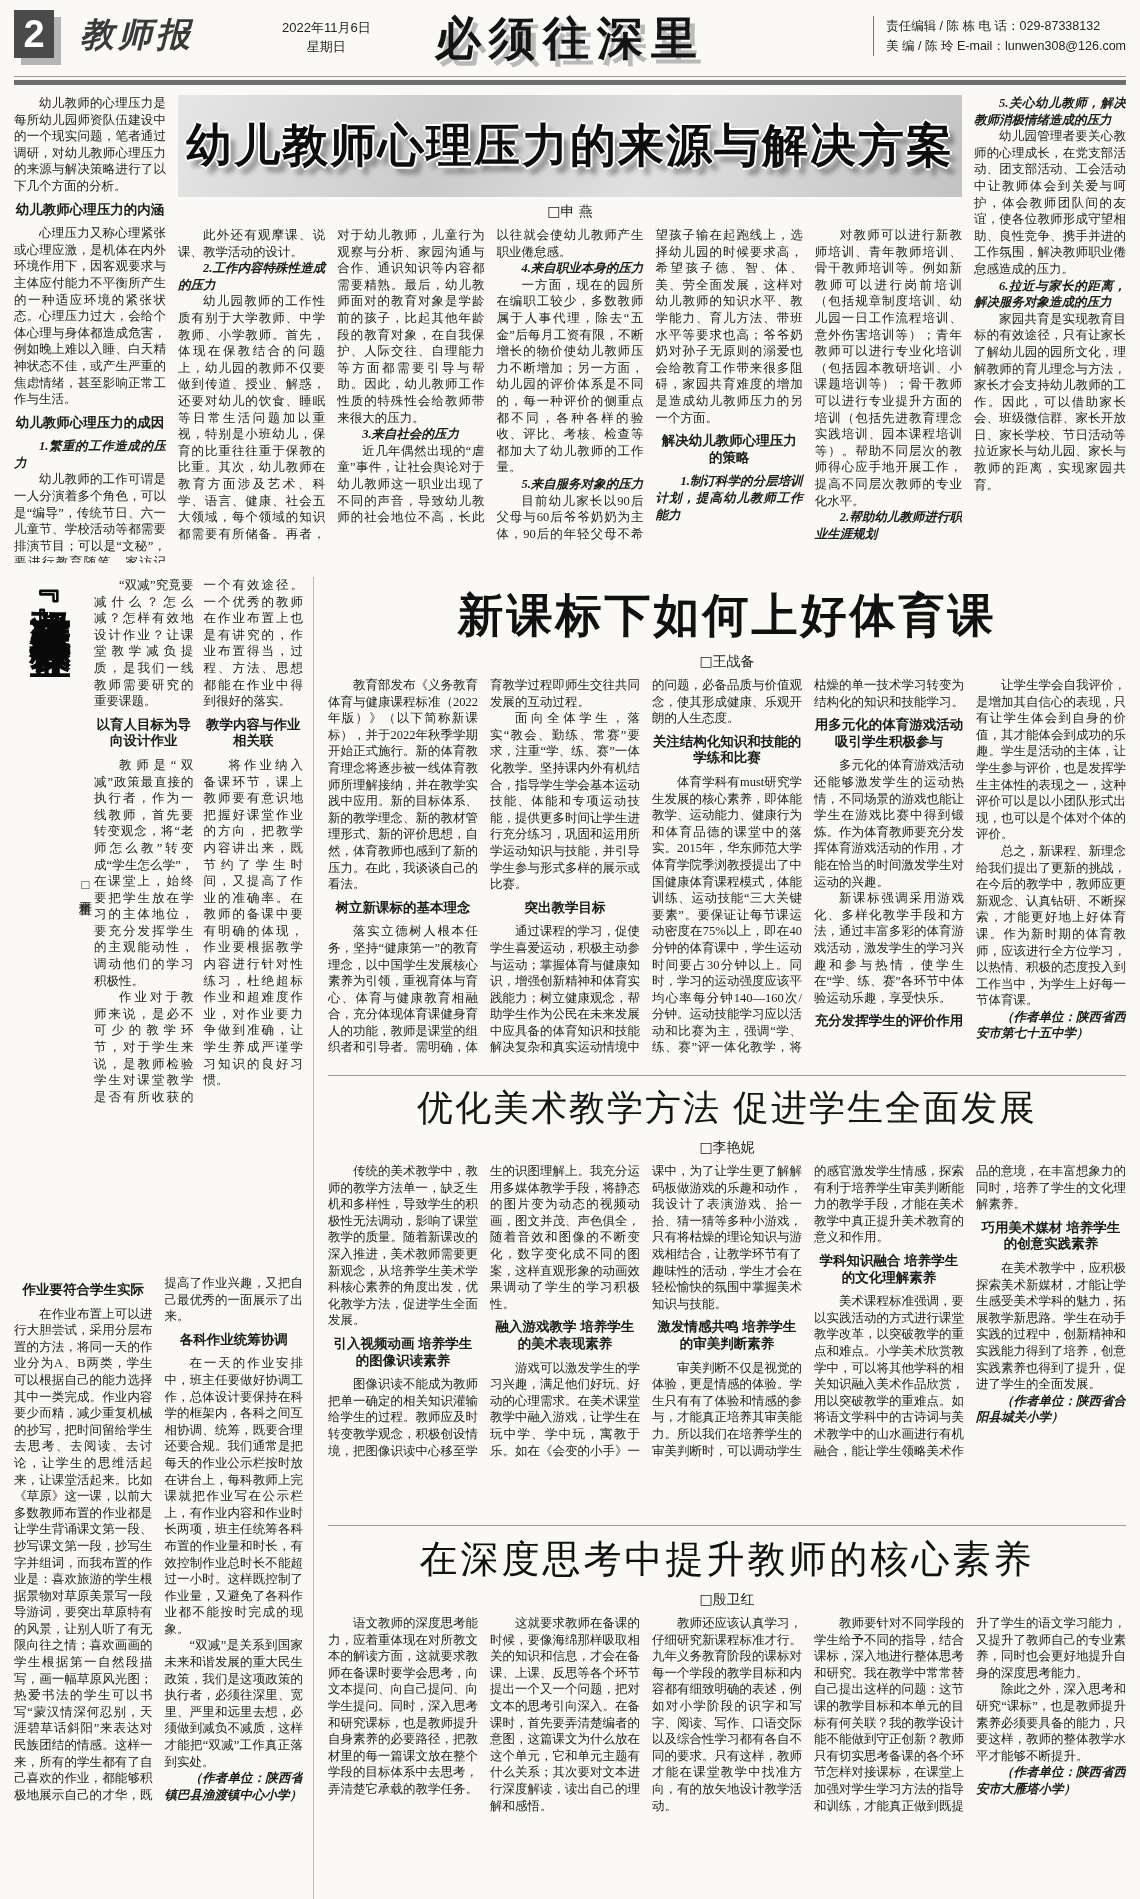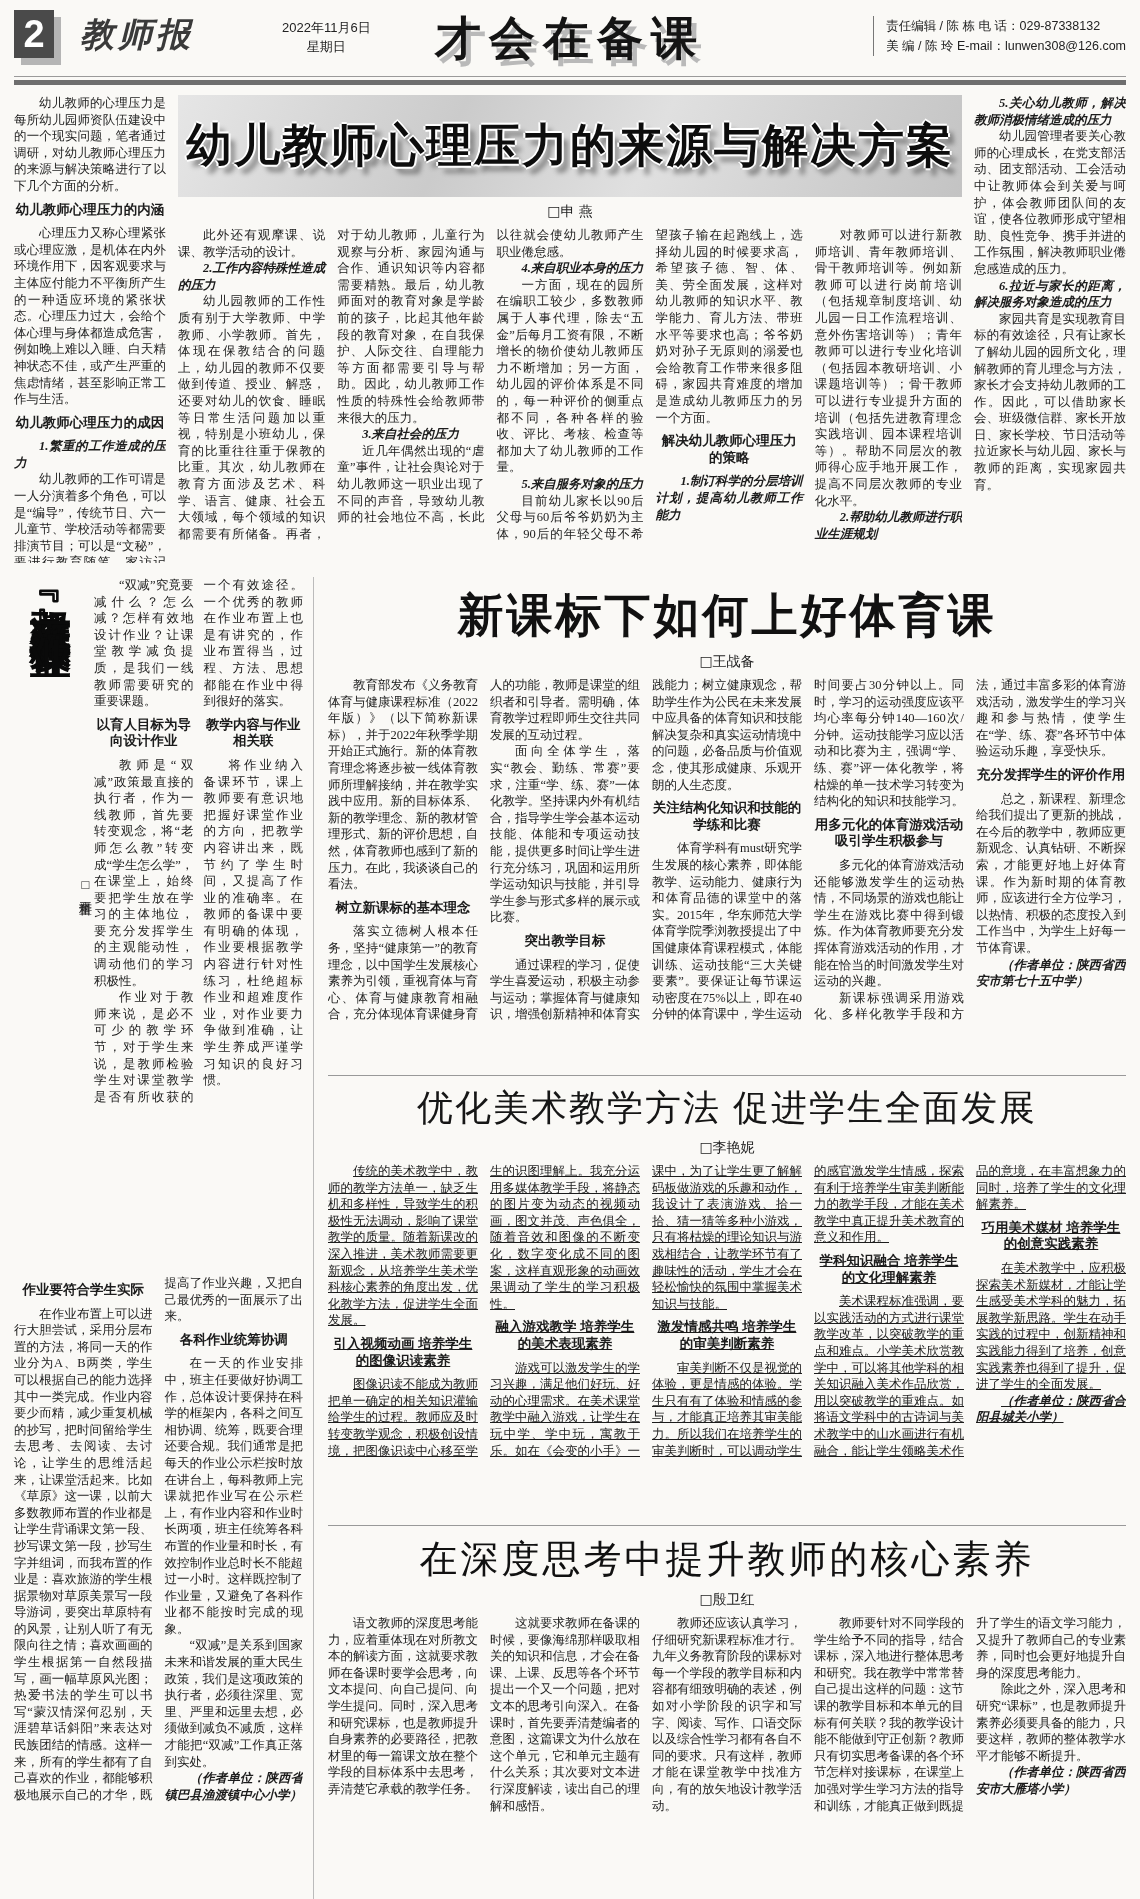--- a/index.html
+++ b/index.html
@@ -72,33 +72,33 @@
   .sb-toptext{flex:1;column-count:2;column-gap:10px;height:688px;overflow:hidden;}
   .sb-bottom{column-count:2;column-gap:12px;height:630px;overflow:hidden;margin-top:10px;}
 
   
   .art-block{padding-top:4px;}
   .art-sep{border-top:1px solid #999;margin-top:10px;padding-top:6px;}
   .t-sport{font-family:"Liberation Sans",sans-serif;font-weight:900;font-size:46px;text-align:center;letter-spacing:3px;margin:4px 0 2px 0;color:#111;}
   .t-art{font-family:"Liberation Sans",sans-serif;font-weight:500;font-size:36px;text-align:center;letter-spacing:2px;margin:2px 0;color:#161616;}
   .t-deep{font-family:"Liberation Serif",serif;font-weight:normal;font-size:38px;text-align:center;letter-spacing:3px;margin:2px 0;color:#111;}
   .body5{column-count:5;column-gap:12px;overflow:hidden;}
-  .h-sport{height:388px;} .h-art{height:352px;text-decoration:underline;} .h-deep{height:330px;}
+  .h-sport{height:388px;} .h-art{height:352px;} .h-deep{height:330px;}
 </style>
 </head>
 <body>
 
 <div class="header">
   <div class="pagenum">2</div>
   <div class="masthead">教师报</div>
   <div class="dateblock">
     <div>2022年11月6日</div>
     <div>星期日</div>
   </div>
-  <div class="section-title">才会在备课</div>
+  <div class="section-title">必须往深里</div>
   <div class="editors">
     <div>责任编辑 / 陈 栋  电 话：029-87338132</div>
     <div>美    编 / 陈 玲  E-mail：lunwen308@126.com</div>
   </div>
 </div>
 <div class="rule-thin"></div>
 <div class="rule-thick"></div>
 
 <div class="inked top-article">
   <div class="coltext top-left">
@@ -174,20 +174,21 @@
           <div class="tb tb-p">落实立德树人根本任务，坚持“健康第一”的教育理念，以中国学生发展核心素养为引领，重视育体与育心、体育与健康教育相融合，充分体现体育课健身育人的功能，教师是课堂的组织者和引导者。需明确，体育教学过程即师生交往共同发展的互动过程。</div>
           <div class="tb tb-p">面向全体学生，落实“教会、勤练、常赛”要求，注重“学、练、赛”一体化教学。坚持课内外有机结合，指导学生学会基本运动技能、体能和专项运动技能，提供更多时间让学生进行充分练习，巩固和运用所学运动知识与技能，并引导学生参与形式多样的展示或比赛。</div>
           <div class="tb tb-h">突出教学目标</div>
           <div class="tb tb-p">通过课程的学习，促使学生喜爱运动，积极主动参与运动；掌握体育与健康知识，增强创新精神和体育实践能力；树立健康观念，帮助学生作为公民在未来发展中应具备的体育知识和技能解决复杂和真实运动情境中的问题，必备品质与价值观念，使其形成健康、乐观开朗的人生态度。</div>
           <div class="tb tb-h">关注结构化知识和技能的学练和比赛</div>
           <div class="tb tb-p">体育学科有must研究学生发展的核心素养，即体能教学、运动能力、健康行为和体育品德的课堂中的落实。2015年，华东师范大学体育学院季浏教授提出了中国健康体育课程模式，体能训练、运动技能“三大关键要素”。要保证让每节课运动密度在75%以上，即在40分钟的体育课中，学生运动时间要占30分钟以上。同时，学习的运动强度应该平均心率每分钟140—160次/分钟。运动技能学习应以活动和比赛为主，强调“学、练、赛”评一体化教学，将枯燥的单一技术学习转变为结构化的知识和技能学习。</div>
           <div class="tb tb-h">用多元化的体育游戏活动吸引学生积极参与</div>
           <div class="tb tb-p">多元化的体育游戏活动还能够激发学生的运动热情，不同场景的游戏也能让学生在游戏比赛中得到锻炼。作为体育教师要充分发挥体育游戏活动的作用，才能在恰当的时间激发学生对运动的兴趣。</div>
           <div class="tb tb-p">新课标强调采用游戏化、多样化教学手段和方法，通过丰富多彩的体育游戏活动，激发学生的学习兴趣和参与热情，使学生在“学、练、赛”各环节中体验运动乐趣，享受快乐。</div>
           <div class="tb tb-h">充分发挥学生的评价作用</div>
+          <div class="tb tb-p">让学生学会自我评价，是增加其自信心的表现，只有让学生体会到自身的价值，其才能体会到成功的乐趣。学生是活动的主体，让学生参与评价，也是发挥学生主体性的表现之一，这种评价可以是以小团队形式出现，也可以是个体对个体的评价。</div>
           <div class="tb tb-p">总之，新课程、新理念给我们提出了更新的挑战，在今后的教学中，教师应更新观念、认真钻研、不断探索，才能更好地上好体育课。作为新时期的体育教师，应该进行全方位学习，以热情、积极的态度投入到工作当中，为学生上好每一节体育课。</div>
           <div class="tb tb-a">（作者单位：陕西省西安市第七十五中学）</div>
         </div>
     </div>
 
     <div class="art-block art-sep">
       <div class="t-art">优化美术教学方法 促进学生全面发展</div>
       <div class="byline">□李艳妮</div>
       <div class="coltext body5 h-art">
           <div class="tb tb-p">传统的美术教学中，教师的教学方法单一，缺乏生机和多样性，导致学生的积极性无法调动，影响了课堂教学的质量。随着新课改的深入推进，美术教师需要更新观念，从培养学生美术学科核心素养的角度出发，优化教学方法，促进学生全面发展。</div>

